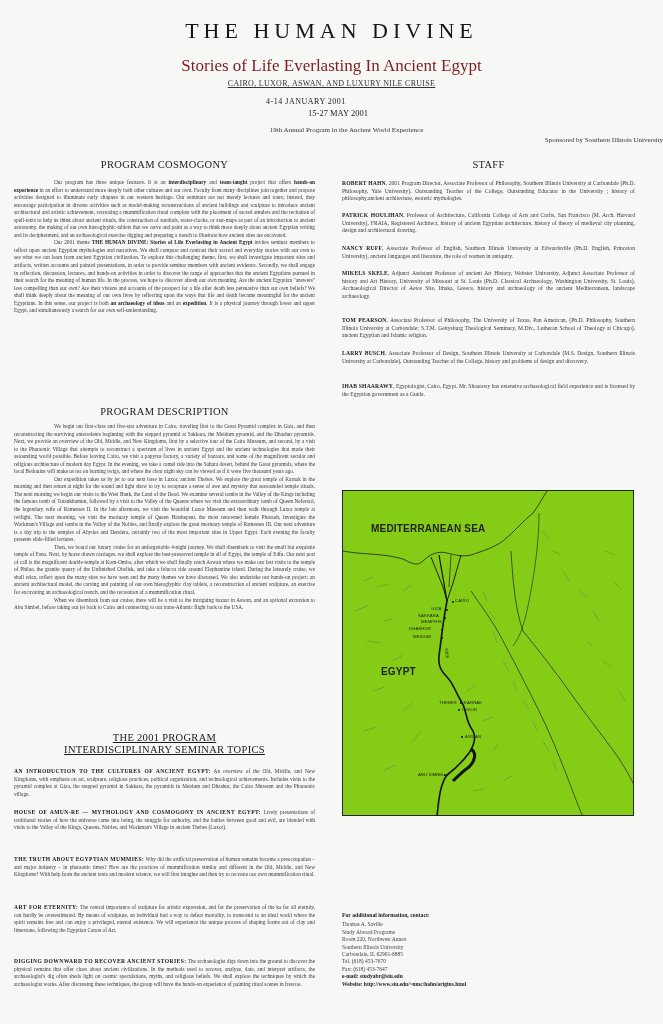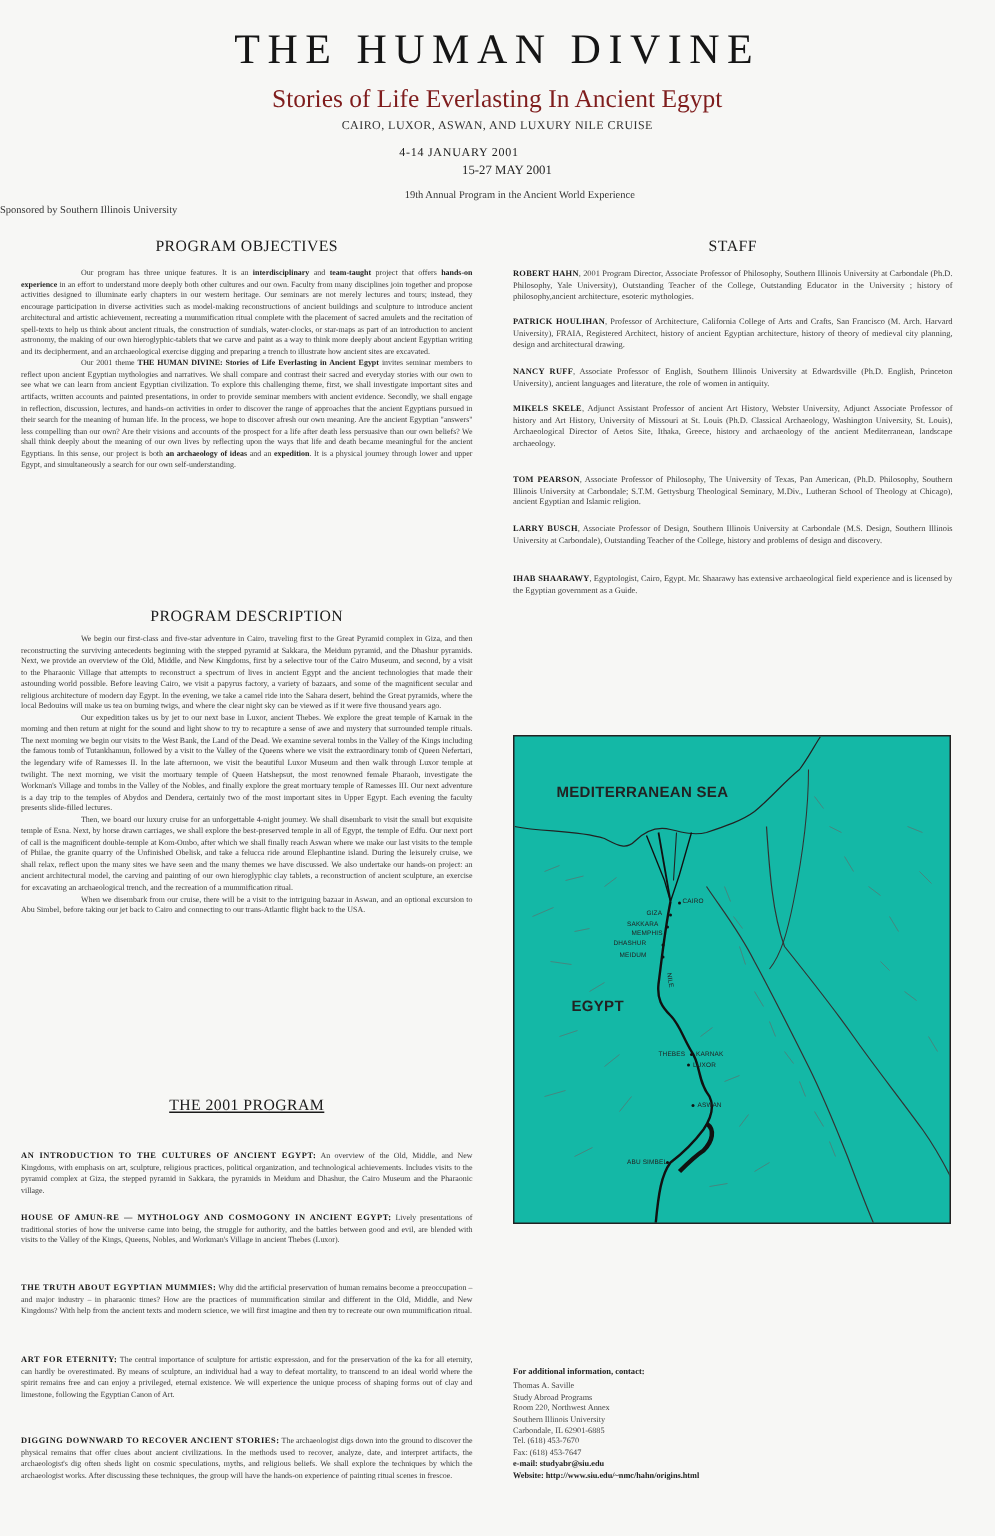--- a/index.html
+++ b/index.html
@@ -1,37 +1,37 @@
 <!DOCTYPE html>
 <html><head>
 <meta charset="utf-8">
 <style>
   * { box-sizing: border-box; margin: 0; padding: 0; }
   html, body { width: 663px; height: 1024px; background: #f7f7f5; overflow: hidden; }
   body { position: relative; font-family: "Liberation Serif", "DejaVu Serif", serif; color: #1c1c1c; }
-  .title { position: absolute; top: 18px; left: 0; width: 663px; text-align: center; font-size: 28px; letter-spacing: 5px; font-weight: normal; color: #151515; }
+  .title { position: absolute; top: 18px; left: 0; width: 663px; text-align: center; font-size: 22px; letter-spacing: 5px; font-weight: normal; color: #151515; }
   .subtitle { position: absolute; top: 56px; left: 0; width: 663px; text-align: center; font-size: 17px; color: #7f1d1d; }
-  .locations { position: absolute; top: 79px; left: 0; width: 663px; text-align: center; font-size: 8px; letter-spacing: 0.3px; color: #333; }
+  .locations { position: absolute; top: 79px; left: 0; width: 663px; text-align: center; font-size: 8px; letter-spacing: 0.3px; color: #333; text-decoration: underline; }
   .dates1 { position: absolute; top: 97px; left: 0; width: 612px; text-align: center; font-size: 8px; letter-spacing: 0.5px; color: #222; }
   .dates2 { position: absolute; top: 108px; left: 0; width: 663px; text-align: center; font-size: 8.5px; color: #222; padding-left: 13px; }
   .sponsor1 { position: absolute; top: 126px; left: 0; width: 663px; text-align: center; font-size: 7px; color: #333; margin-left: 15px; }
-  .sponsor2 { position: absolute; top: 136px; left: 0; width: 663px; text-align: left; font-size: 7px; color: #333; }
+  .sponsor2 { position: absolute; top: 136px; left: 0; width: 663px; text-align: right; font-size: 7px; color: #333; }
 
   .section-heading { position: absolute; text-align: center; font-size: 10.5px; letter-spacing: 0.3px; color: #1a1a1a; }
   .body-text { position: absolute; font-size: 5.3px; line-height: 7.55px; color: #3a3a3a; text-align: justify; }
   .body-text p { text-indent: 40px; }
   .body-text b { color: #1f1f1f; }
 
   .staff-entry { position: absolute; left: 342px; width: 293px; font-size: 5.6px; line-height: 7.7px; color: #3a3a3a; text-align: justify; }
   .staff-entry b { color: #1a1a1a; letter-spacing: 0.2px; }
 
   .topic { position: absolute; left: 14px; width: 301px; font-size: 5.3px; line-height: 7.6px; color: #3a3a3a; text-align: justify; }
   .topic .topic-title { font-weight: bold; color: #1a1a1a; letter-spacing: 0.4px; font-size: 5.6px; }
 
-  .map { position: absolute; left: 342px; top: 490px; width: 292px; height: 326px; border: 1.5px solid #222; background: #14b8a6; overflow: hidden; }
+  .map { position: absolute; left: 342px; top: 490px; width: 292px; height: 326px; border: 1.5px solid #222; background: #84cc16; overflow: hidden; }
   .map svg { position: absolute; left: 0; top: 0; }
   .map-label { position: absolute; font-family: "Liberation Sans", "DejaVu Sans", sans-serif; color: #222; white-space: nowrap; }
   .map-label.big { font-size: 10px; font-weight: bold; letter-spacing: 0.2px; }
   .map-label.small { font-size: 4.3px; letter-spacing: 0.1px; }
 
   .contact { position: absolute; left: 342px; top: 912px; width: 260px; font-size: 5.5px; line-height: 7.4px; color: #444; }
   .contact .contact-heading { font-weight: bold; color: #222; font-size: 5.7px; margin-bottom: 2px; }
   .contact .strong { font-weight: bold; color: #222; }
 </style>
 </head>
@@ -40,36 +40,37 @@
 <div>
   <h1 class="title">THE HUMAN DIVINE</h1>
   <div class="subtitle">Stories of Life Everlasting In Ancient Egypt</div>
   <div class="locations">CAIRO, LUXOR, ASWAN, AND LUXURY NILE CRUISE</div>
   <div class="dates1">4-14 JANUARY 2001</div>
   <div class="dates2">15-27 MAY 2001</div>
   <div class="sponsor1">19th Annual Program in the Ancient World Experience</div>
   <div class="sponsor2">Sponsored by Southern Illinois University</div>
 </div>
 
-<div class="section-heading" style="left:14px; top:159px; width:301px;">PROGRAM OBJECTIVES</div>
+<div class="section-heading" style="left:14px; top:159px; width:301px;">PROGRAM COSMOGONY</div>
 <div class="body-text" style="left:14px; top:179px; width:301px;">
   <p><span>Our program has three unique features. It is an </span><b>interdisciplinary</b><span> and </span><b>team-taught</b><span> project that offers </span><b>hands-on experience</b><span> in an effort to understand more deeply both other cultures and our own. Faculty from many disciplines join together and propose activities designed to illuminate early chapters in our western heritage. Our seminars are not merely lectures and tours; instead, they encourage participation in diverse activities such as model-making reconstructions of ancient buildings and sculpture to introduce ancient architectural and artistic achievement, recreating a mummification ritual complete with the placement of sacred amulets and the recitation of spell-texts to help us think about ancient rituals, the construction of sundials, water-clocks, or star-maps as part of an introduction to ancient astronomy, the making of our own hieroglyphic-tablets that we carve and paint as a way to think more deeply about ancient Egyptian writing and its decipherment, and an archaeological exercise digging and preparing a trench to illustrate how ancient sites are excavated.</span></p>
   <p><span>Our 2001 theme </span><b>THE HUMAN DIVINE: Stories of Life Everlasting in Ancient Egypt</b><span> invites seminar members to reflect upon ancient Egyptian mythologies and narratives. We shall compare and contrast their sacred and everyday stories with our own to see what we can learn from ancient Egyptian civilization. To explore this challenging theme, first, we shall investigate important sites and artifacts, written accounts and painted presentations, in order to provide seminar members with ancient evidence. Secondly, we shall engage in reflection, discussion, lectures, and hands-on activities in order to discover the range of approaches that the ancient Egyptians pursued in their search for the meaning of human life. In the process, we hope to discover afresh our own meaning. Are the ancient Egyptian "answers" less compelling than our own? Are their visions and accounts of the prospect for a life after death less persuasive than our own beliefs? We shall think deeply about the meaning of our own lives by reflecting upon the ways that life and death became meaningful for the ancient Egyptians. In this sense, our project is both </span><b>an archaeology of ideas</b><span> and an </span><b>expedition</b><span>. It is a physical journey through lower and upper Egypt, and simultaneously a search for our own self-understanding.</span></p>
 </div>
 
 <div class="section-heading" style="left:14px; top:406px; width:301px;">PROGRAM DESCRIPTION</div>
 <div class="body-text" style="left:14px; top:423px; width:301px;">
   <p>We begin our first-class and five-star adventure in Cairo, traveling first to the Great Pyramid complex in Giza, and then reconstructing the surviving antecedents beginning with the stepped pyramid at Sakkara, the Meidum pyramid, and the Dhashur pyramids. Next, we provide an overview of the Old, Middle, and New Kingdoms, first by a selective tour of the Cairo Museum, and second, by a visit to the Pharaonic Village that attempts to reconstruct a spectrum of lives in ancient Egypt and the ancient technologies that made their astounding world possible. Before leaving Cairo, we visit a papyrus factory, a variety of bazaars, and some of the magnificent secular and religious architecture of modern day Egypt. In the evening, we take a camel ride into the Sahara desert, behind the Great pyramids, where the local Bedouins will make us tea on burning twigs, and where the clear night sky can be viewed as if it were five thousand years ago.</p>
   <p>Our expedition takes us by jet to our next base in Luxor, ancient Thebes. We explore the great temple of Karnak in the morning and then return at night for the sound and light show to try to recapture a sense of awe and mystery that surrounded temple rituals. The next morning we begin our visits to the West Bank, the Land of the Dead. We examine several tombs in the Valley of the Kings including the famous tomb of Tutankhamun, followed by a visit to the Valley of the Queens where we visit the extraordinary tomb of Queen Nefertari, the legendary wife of Ramesses II. In the late afternoon, we visit the beautiful Luxor Museum and then walk through Luxor temple at twilight. The next morning, we visit the mortuary temple of Queen Hatshepsut, the most renowned female Pharaoh, investigate the Workman's Village and tombs in the Valley of the Nobles, and finally explore the great mortuary temple of Ramesses III. Our next adventure is a day trip to the temples of Abydos and Dendera, certainly two of the most important sites in Upper Egypt. Each evening the faculty presents slide-filled lectures.</p>
   <p>Then, we board our luxury cruise for an unforgettable 4-night journey. We shall disembark to visit the small but exquisite temple of Esna. Next, by horse drawn carriages, we shall explore the best-preserved temple in all of Egypt, the temple of Edfu. Our next port of call is the magnificent double-temple at Kom-Ombo, after which we shall finally reach Aswan where we make our last visits to the temple of Philae, the granite quarry of the Unfinished Obelisk, and take a felucca ride around Elephantine island. During the leisurely cruise, we shall relax, reflect upon the many sites we have seen and the many themes we have discussed. We also undertake our hands-on project: an ancient architectural model, the carving and painting of our own hieroglyphic clay tablets, a reconstruction of ancient sculpture, an exercise for excavating an archaeological trench, and the recreation of a mummification ritual.</p>
   <p>When we disembark from our cruise, there will be a visit to the intriguing bazaar in Aswan, and an optional excursion to Abu Simbel, before taking our jet back to Cairo and connecting to our trans-Atlantic flight back to the USA.</p>
 </div>
 
 <div class="section-heading" style="left:14px; top:732px; width:301px; line-height:12px;text-decoration:underline;">
   <div>THE 2001 PROGRAM</div>
+  <div>INTERDISCIPLINARY SEMINAR TOPICS</div>
 </div>
 
 <div class="topic" style="top:768px;">
   <span class="topic-title">AN INTRODUCTION TO THE CULTURES OF ANCIENT EGYPT:</span><span> An overview of the Old, Middle, and New Kingdoms, with emphasis on art, sculpture, religious practices, political organization, and technological achievements. Includes visits to the pyramid complex at Giza, the stepped pyramid in Sakkara, the pyramids in Meidum and Dhashur, the Cairo Museum and the Pharaonic village.</span>
 </div>
 <div class="topic" style="top:809px;">
   <span class="topic-title">HOUSE OF AMUN-RE — MYTHOLOGY AND COSMOGONY IN ANCIENT EGYPT:</span><span> Lively presentations of traditional stories of how the universe came into being, the struggle for authority, and the battles between good and evil, are blended with visits to the Valley of the Kings, Queens, Nobles, and Workman's Village in ancient Thebes (Luxor).</span>
 </div>
 <div class="topic" style="top:856px;">
   <span class="topic-title">THE TRUTH ABOUT EGYPTIAN MUMMIES:</span><span> Why did the artificial preservation of human remains become a preoccupation – and major industry – in pharaonic times? How are the practices of mummification similar and different in the Old, Middle, and New Kingdoms? With help from the ancient texts and modern science, we will first imagine and then try to recreate our own mummification ritual.</span>

